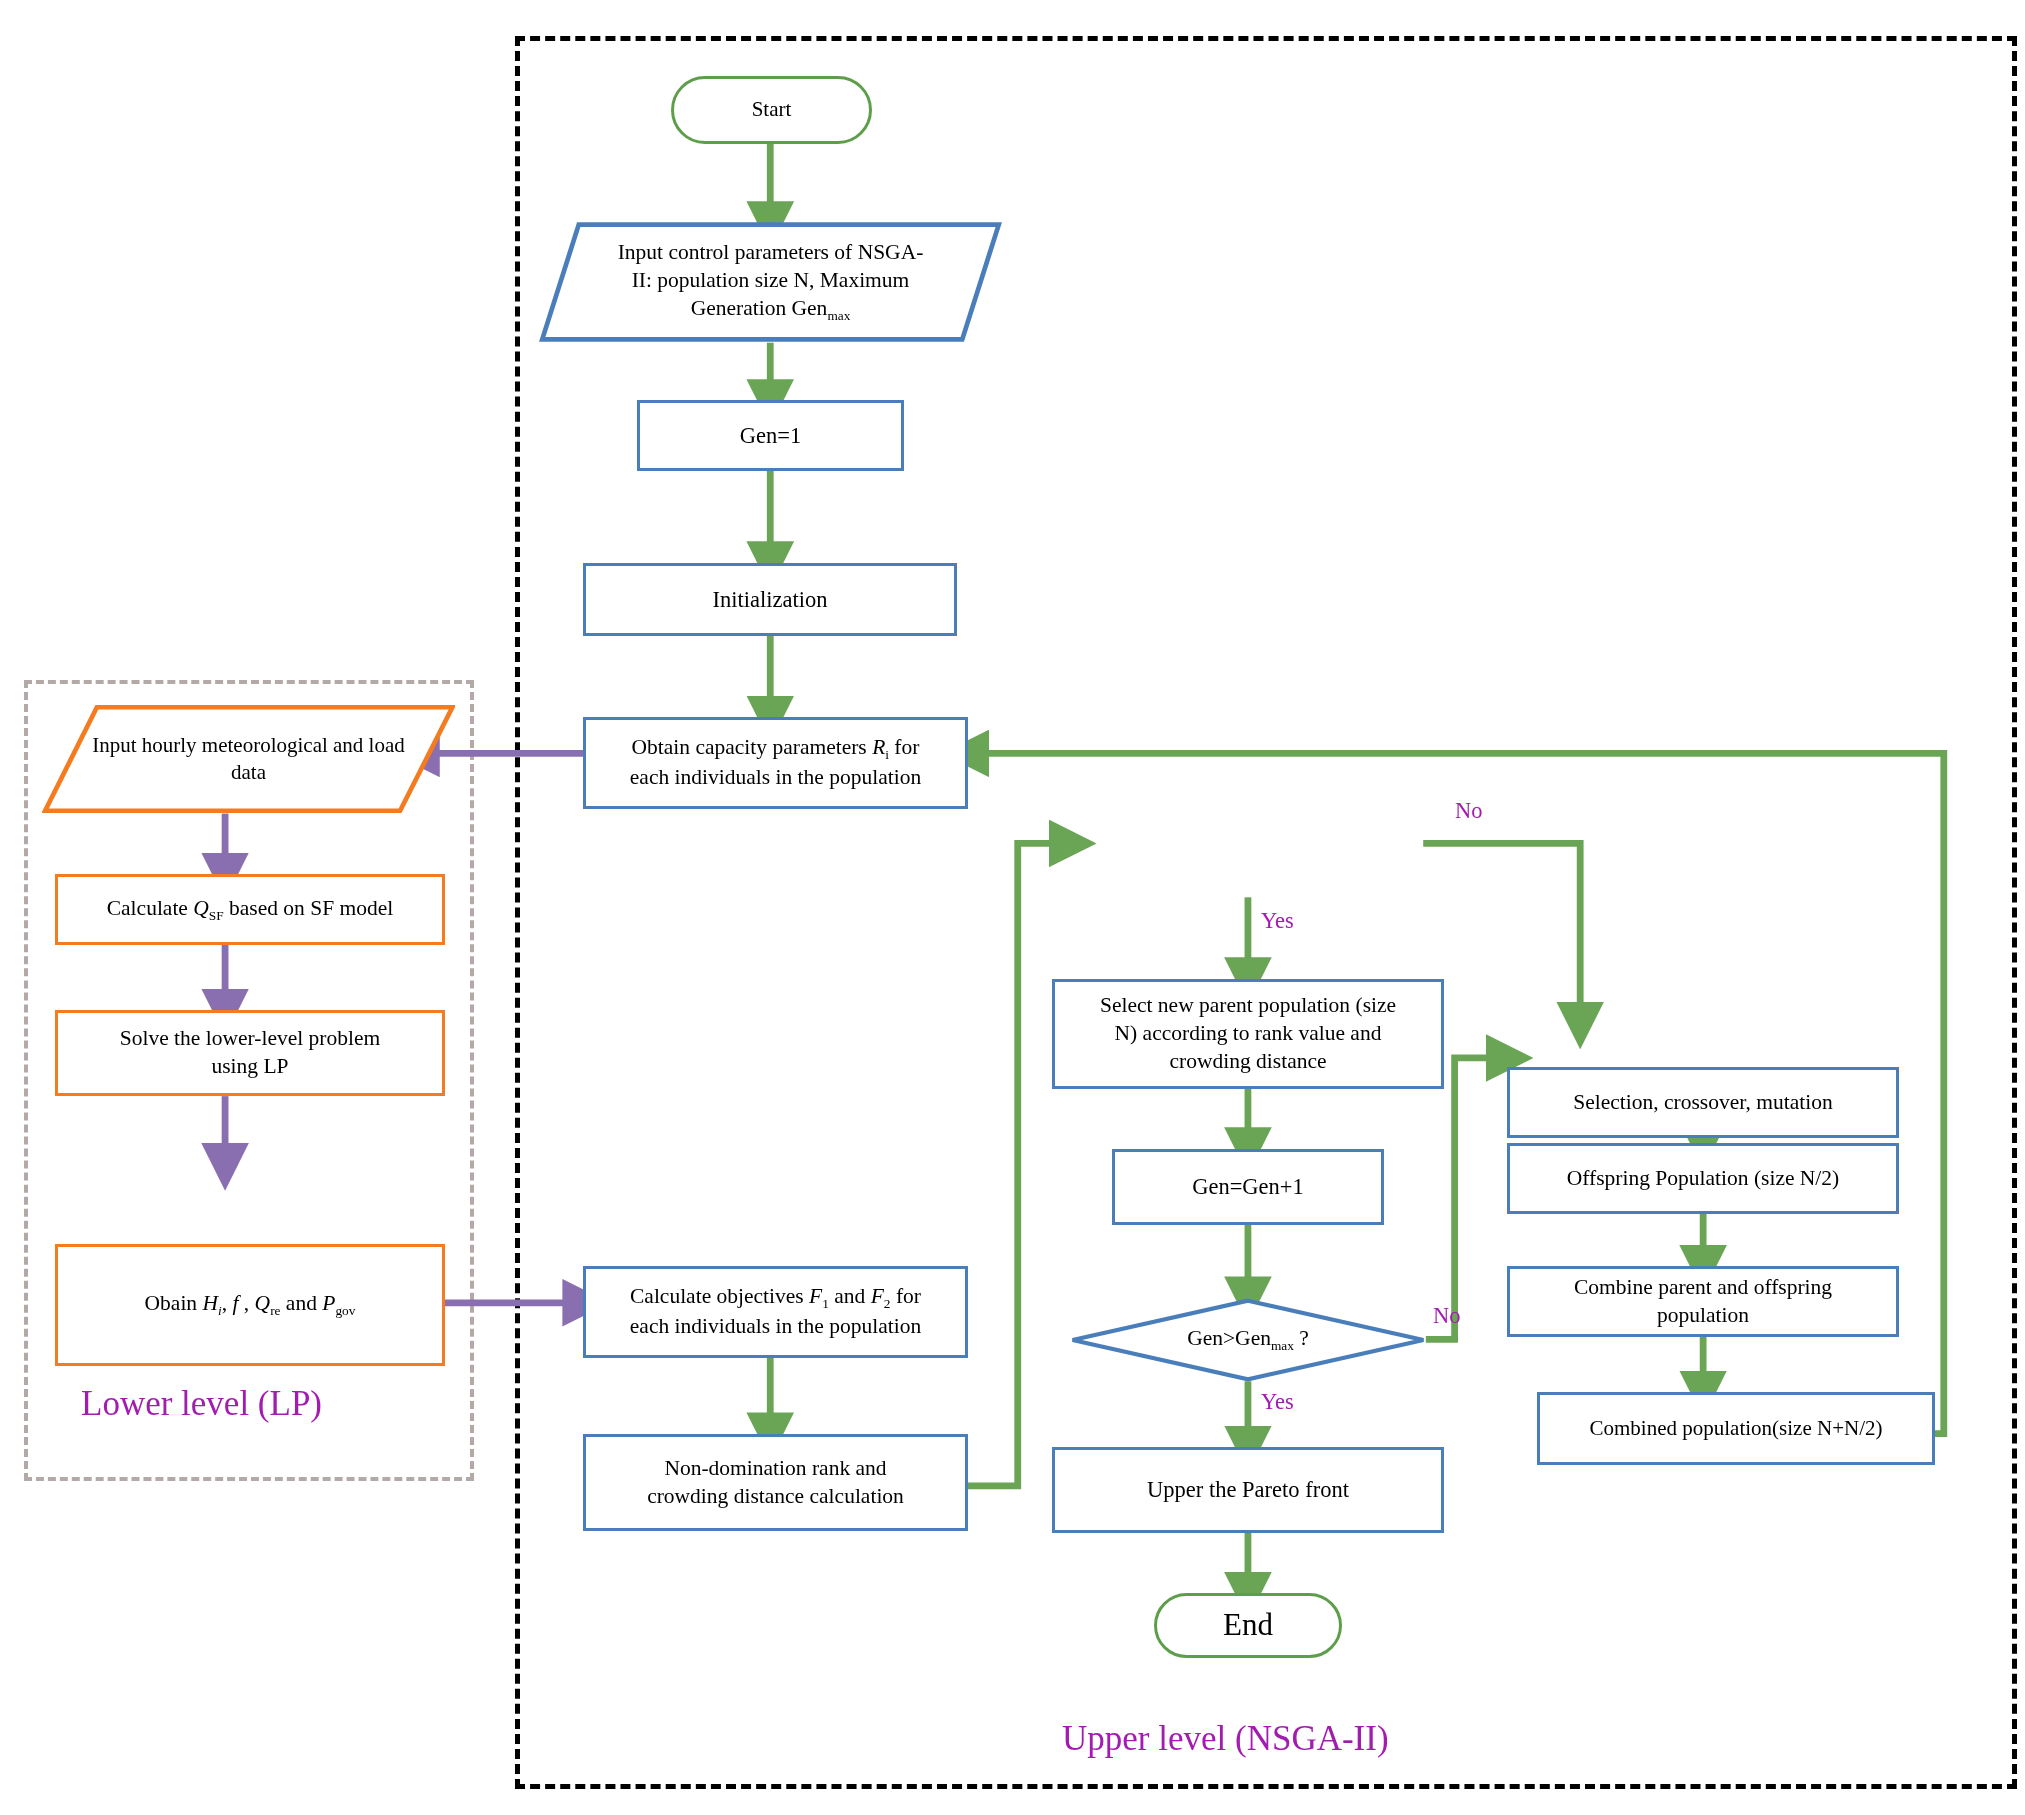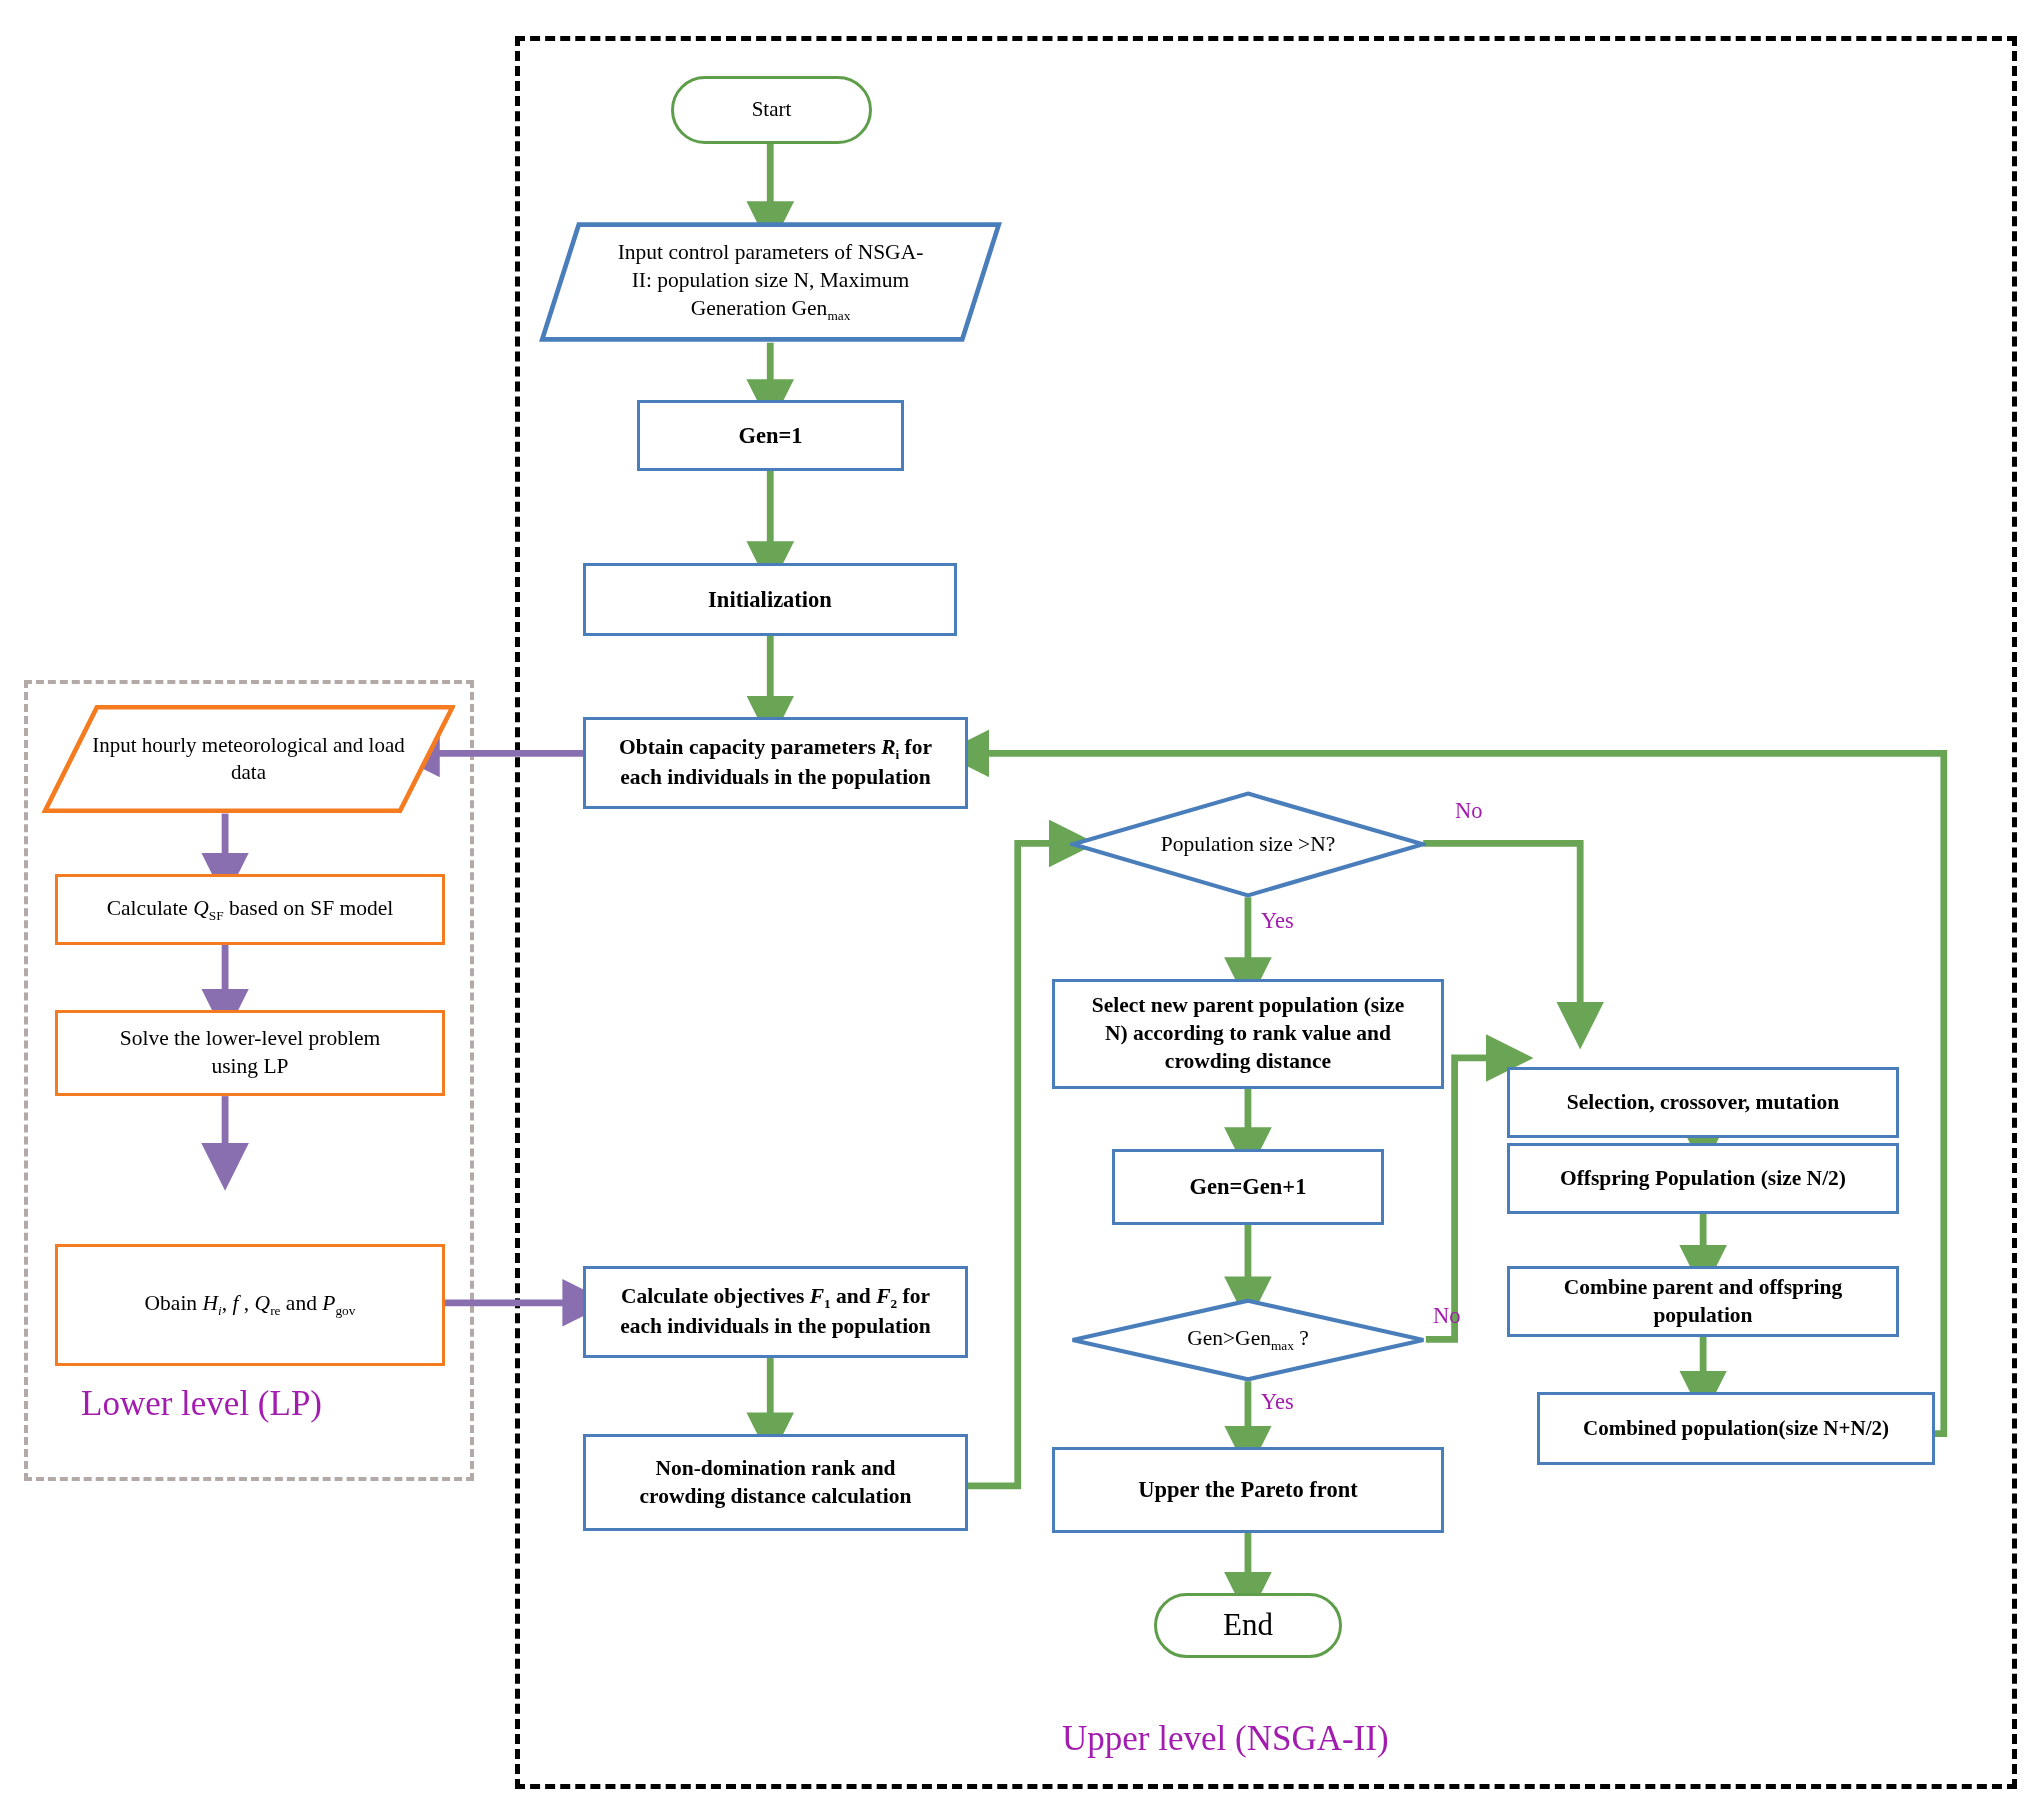--- a/index.html
+++ b/index.html
@@ -28,21 +28,21 @@
     display:flex;
     align-items:center;
     justify-content:center;
     text-align:center;
     background:#ffffff;
     color:#000000;
     line-height:1.30;
     padding:2.1px 5.2px;
     z-index:5;
   }
-  .proc-blue{border:3.1px solid #4a7ebb;font-weight:bold;}
+  .proc-blue{border:3.1px solid #4a7ebb;}
   .proc-orange{border:3.7px solid #f47b20;}
   .term{
     border:3.7px solid #5e9e4a;
     border-radius:37px;
   }
   .io-blue, .io-orange{
     border:0;background:transparent;padding:0;
   }
   .io-blue svg, .io-orange svg{position:absolute;left:0;top:0;}
   .io-txt{position:relative;z-index:2;width:86%;}
@@ -156,26 +156,20 @@
     </div>
   </div>
 
   <div class="node proc-blue" style="left:583px;top:1434px;width:385px;height:97px;font-size:21.5px;">
     <div>
       <div>Non-domination rank and</div>
       <div>crowding distance calculation</div>
     </div>
   </div>
 
-  <div class="node" style="left:1070px;top:791px;width:356px;height:107px;font-size:21.5px;background:transparent;border:0;padding:0;">
-    <svg width="356" height="107" viewBox="0 0 680 205" style="position:absolute;left:0;top:0;">
-      <polygon points="340,5 675,102 340,200 5,102" fill="#ffffff" stroke="#4a7ebb" stroke-width="8"></polygon>
-    </svg>
-    <span style="position:relative;z-index:2;">Population size &gt;N?</span>
-  </div>
 
   <div class="node proc-blue" style="left:1052px;top:979px;width:392px;height:110px;font-size:21.5px;">
     <div>
       <div>Select new parent population (size</div>
       <div>N) according to rank value and</div>
       <div>crowding distance</div>
     </div>
   </div>
 
   <div class="node proc-blue" style="left:1112px;top:1149px;width:272px;height:76px;font-size:22.5px;">Gen=Gen+1</div>

